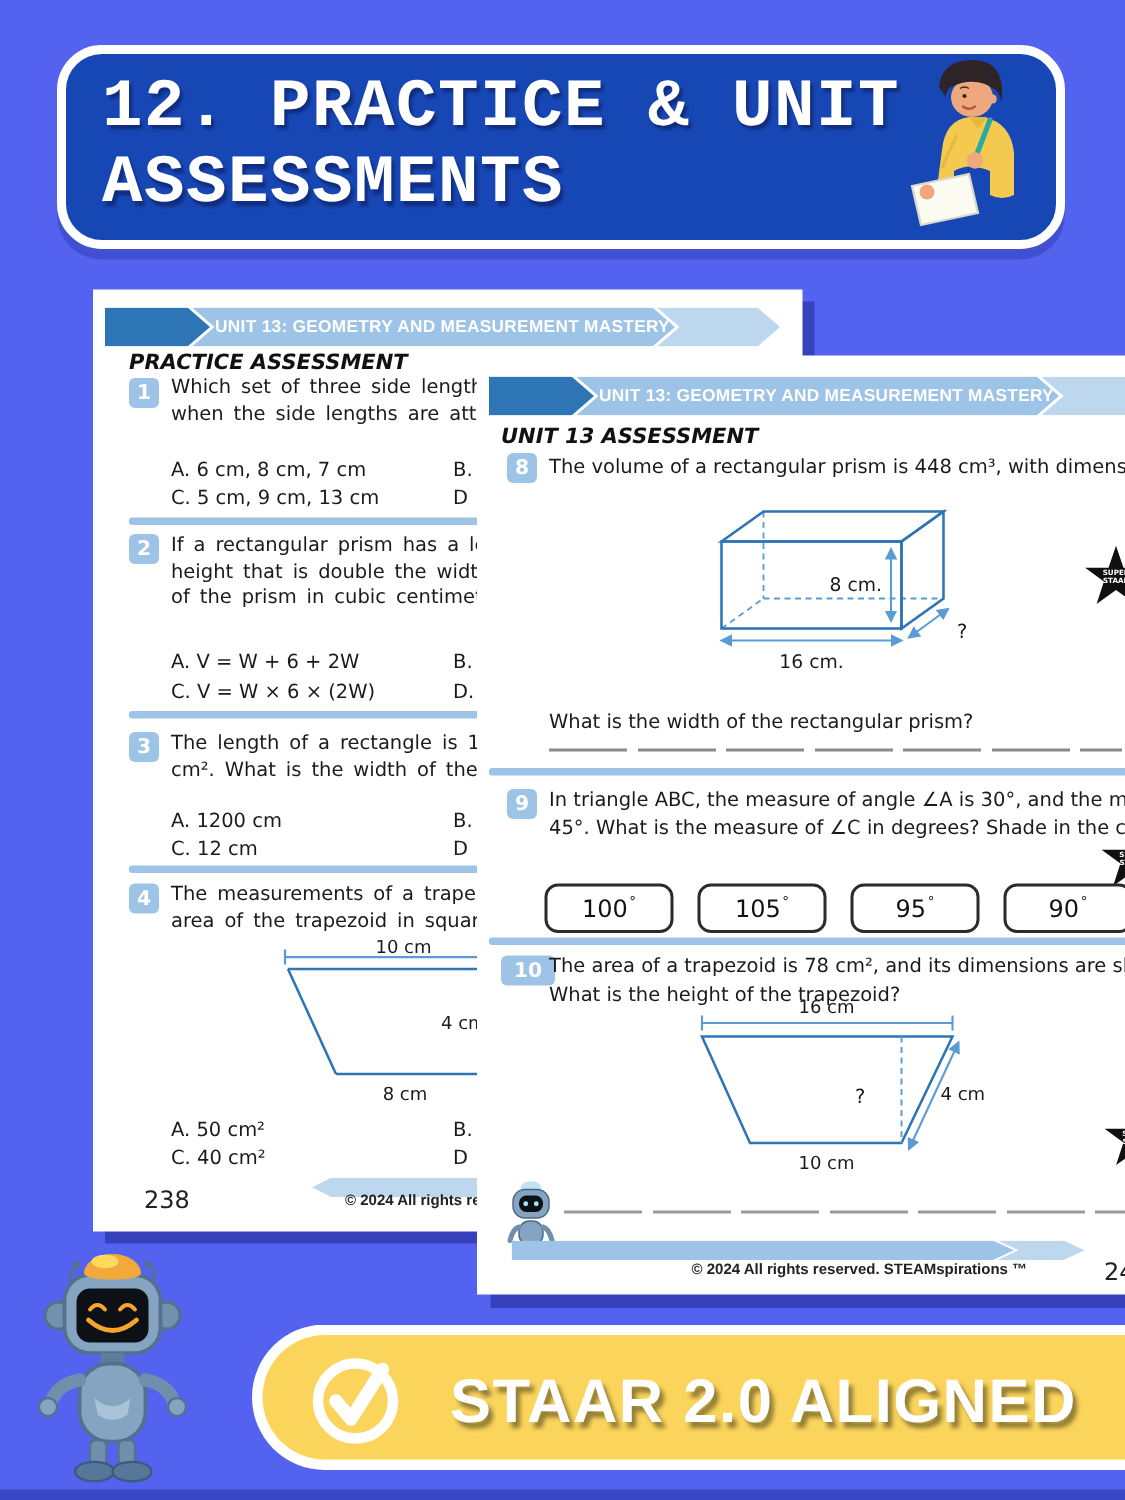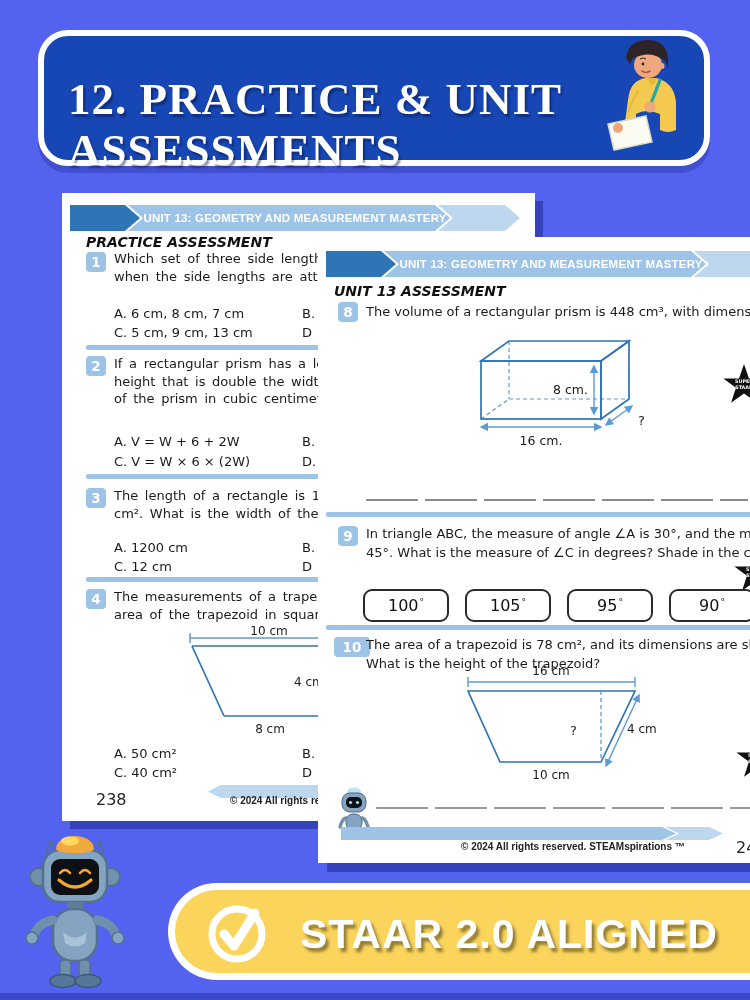--- a/index.html
+++ b/index.html
@@ -5,22 +5,22 @@
   html,body{margin:0;padding:0;}
   .canvas{position:relative;width:750px;height:1000px;background:#5463ef;overflow:hidden;
           font-family:"DejaVu Sans",sans-serif;color:#1b1b1b;}
   .abs{position:absolute;}
 
   
   .top-banner{position:absolute;left:38px;top:30px;width:672px;height:136px;box-sizing:border-box;
               background:#1747b4;border:6px solid #fff;border-radius:30px;
               box-shadow:0 7px 0 rgba(22,32,140,.30);}
   .big-title{position:absolute;left:24px;top:10px;color:#fff;font-weight:800;
-             font-family:Liberation Serif, serif;font-size:45px;line-height:51px;
-             letter-spacing:1px;text-shadow:2px 3px 2px rgba(8,14,60,.45);margin-top:28px;}
+             font-family:Liberation Mono, monospace;font-size:45px;line-height:51px;
+             letter-spacing:1px;text-shadow:2px 3px 2px rgba(8,14,60,.45);}
 
   
   .page{position:absolute;background:#fff;margin-left:48px;}
   .back-page{left:14px;top:193px;width:473px;height:628px;box-shadow:8px 8px 0 rgba(24,34,135,.5);}
   .front-page{left:270px;top:237px;width:465px;height:626px;box-shadow:9px 9px 0 rgba(24,34,135,.5);}
 
   
   .chev{position:absolute;height:26px;display:flex;}
   .chev-dark{width:70px;background:#2e75b6;
       clip-path:polygon(0 0,calc(100% - 15px) 0,100% 50%,calc(100% - 15px) 100%,0 100%);}
@@ -196,20 +196,21 @@
       <line x1="15" y1="94" x2="135" y2="94" stroke="#5b9bd5" stroke-width="1.4" marker-start="url(#arrP)" marker-end="url(#arrP)"></line>
       <text x="75" y="112" font-size="12.5" text-anchor="middle" fill="#1b1b1b">16 cm.</text>
       <line x1="140" y1="92" x2="166" y2="73" stroke="#5b9bd5" stroke-width="1.4" marker-start="url(#arrP)" marker-end="url(#arrP)"></line>
       <text x="172" y="92" font-size="13" fill="#1b1b1b">?</text>
     </svg>
     <svg class="abs" style="left:403px;top:124px;" width="46" height="46" viewBox="0 0 48 48">
       <polygon points="24,3 29.2,18.2 45.5,18.2 32.4,27.9 37.5,43.5 24,33.8 10.5,43.5 15.6,27.9 2.5,18.2 18.8,18.2" fill="#101010"></polygon>
       <text x="24" y="23" font-size="5" font-weight="bold" text-anchor="middle" fill="#fff">SUPER</text>
       <text x="24" y="29" font-size="5" font-weight="bold" text-anchor="middle" fill="#fff">STAAR</text>
     </svg>
+    <div class="qtext" style="left:48px;top:236px;">What is the width of the rectangular prism?</div>
     <div class="ansline" style="left:48px;top:262px;width:382px;"></div>
     <div class="divider" style="left:8px;top:275px;width:446px;"></div>
 
     <div class="qbadge" style="left:20px;top:289px;">9</div>
     <div class="qtext" style="left:48px;top:288px;line-height:18.5px;">
       <div>In triangle ABC, the measure of angle ∠A is 30°, and the measure of ∠B is</div>
       <div>45°. What is the measure of ∠C in degrees? Shade in the correct answer.</div>
     </div>
     <svg class="abs" style="left:414px;top:312px;" width="46" height="46" viewBox="0 0 48 48">
       <polygon points="24,3 29.2,18.2 45.5,18.2 32.4,27.9 37.5,43.5 24,33.8 10.5,43.5 15.6,27.9 2.5,18.2 18.8,18.2" fill="#101010"></polygon>

